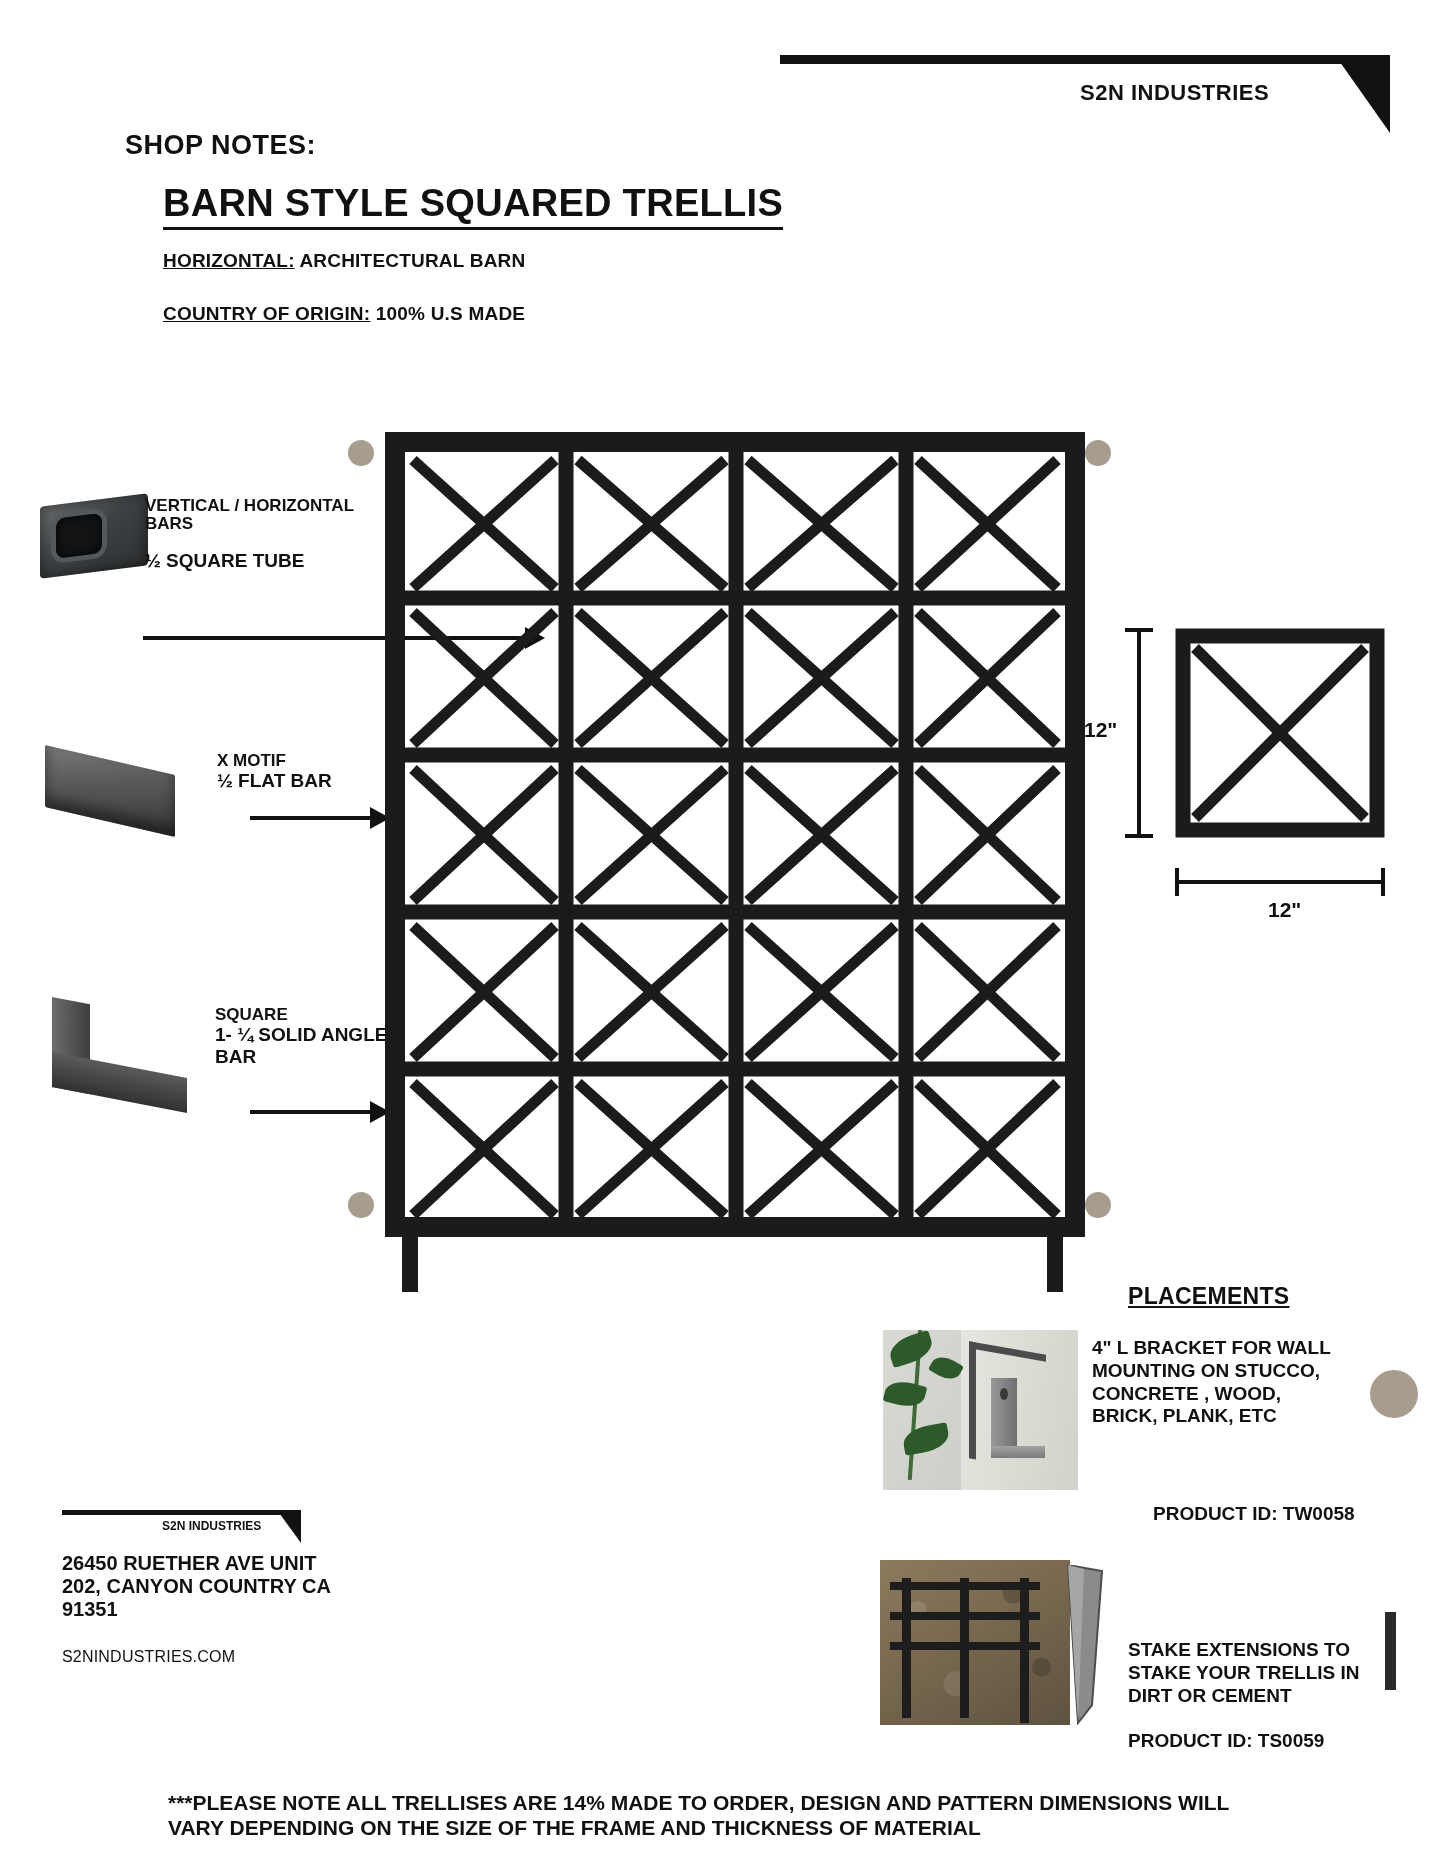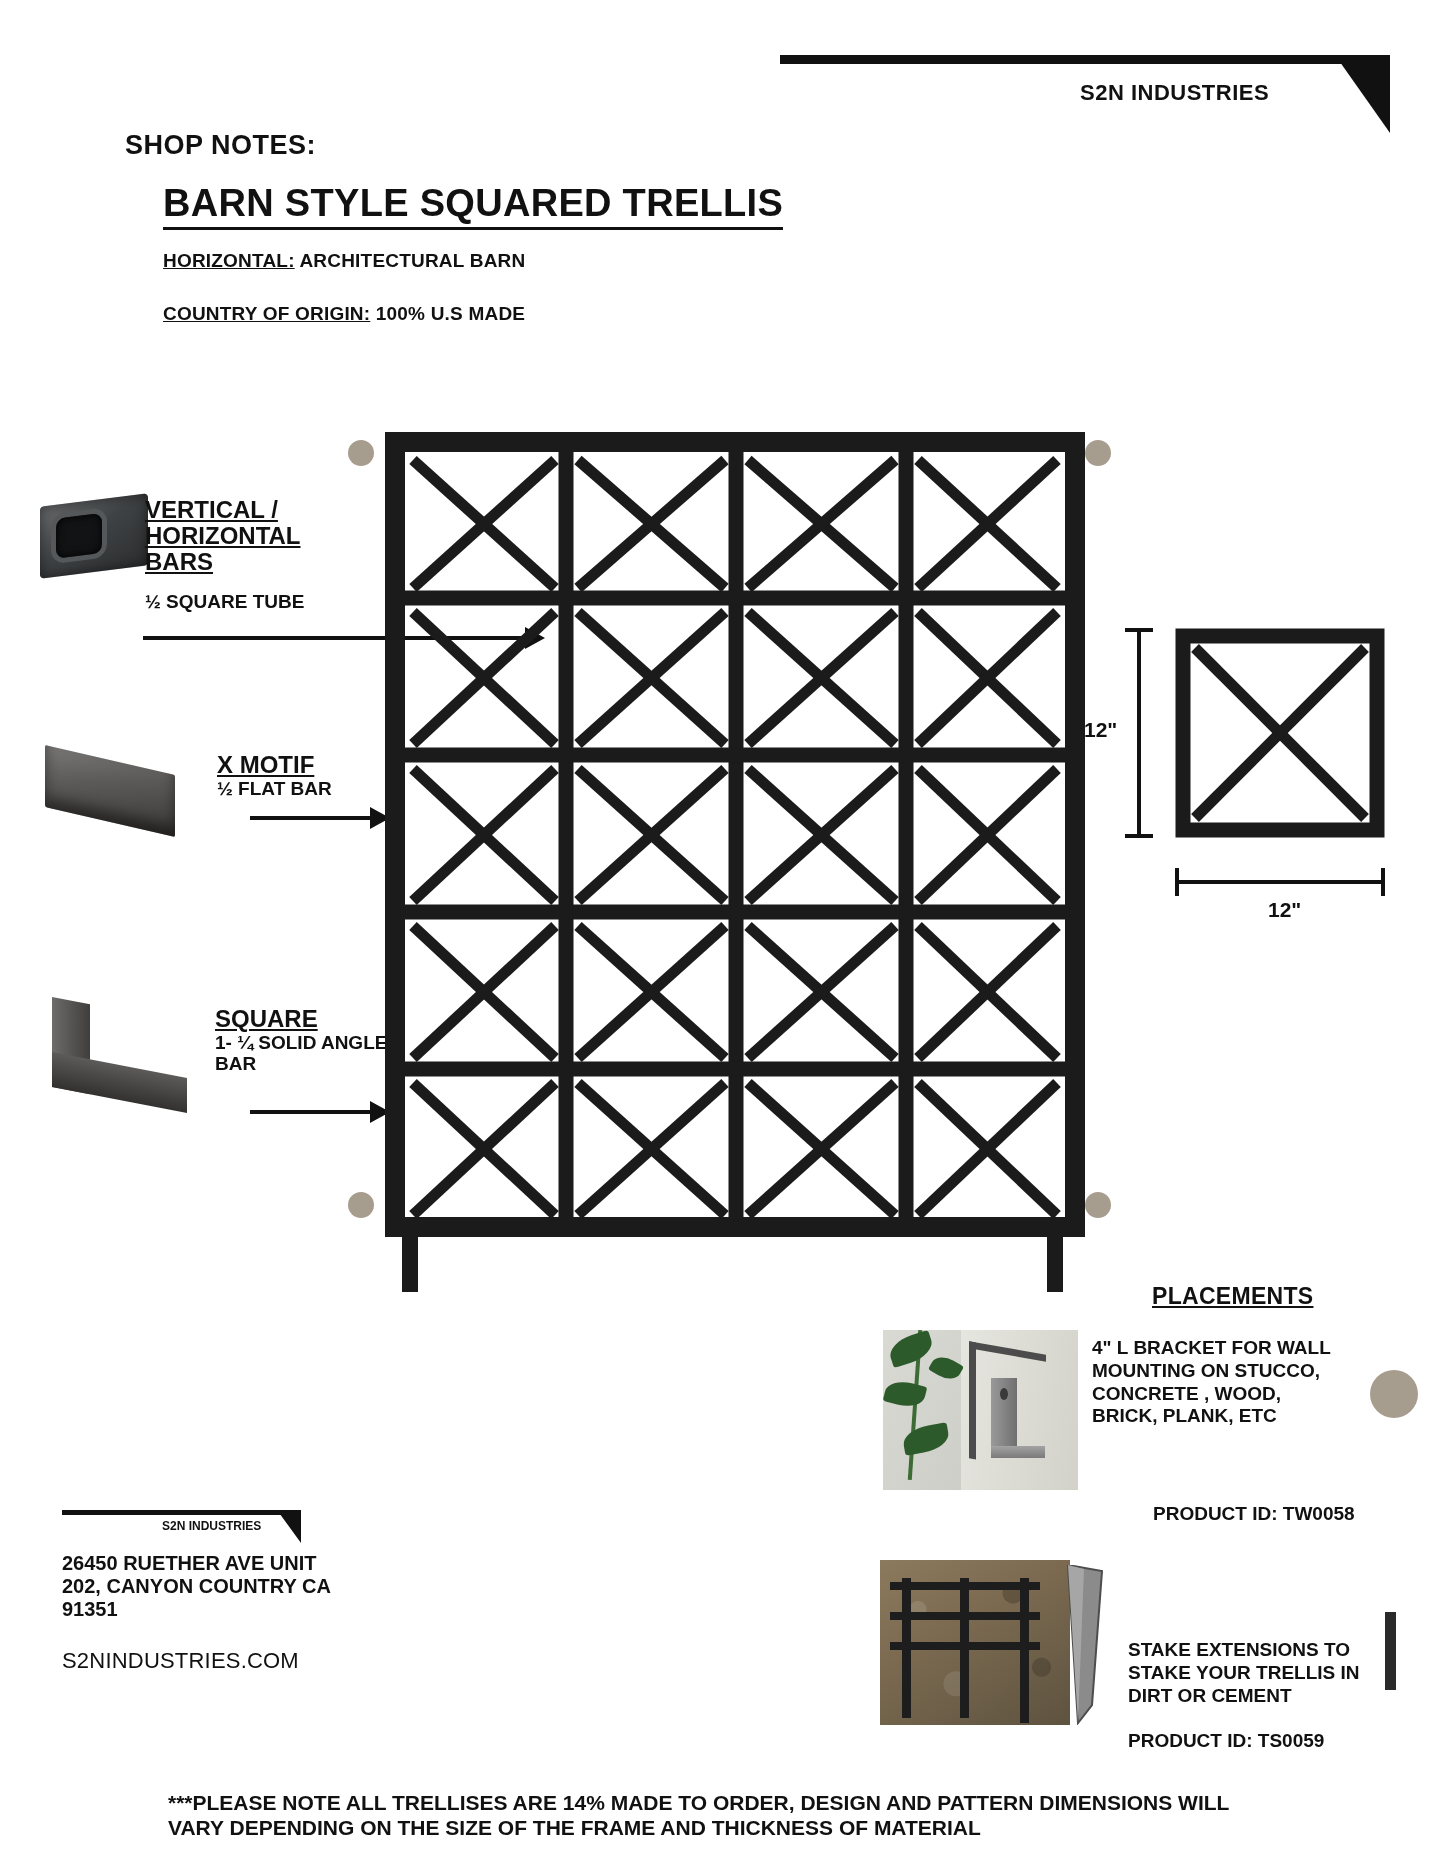--- a/index.html
+++ b/index.html
@@ -49,22 +49,21 @@
   }
   .spec-line {
     font-size: 19px; font-weight: bold; letter-spacing: 0.2px;
   }
   .spec-line .key { text-decoration: underline; }
   #materials-line { left: 163px; top: 250px; }
   #origin-line { left: 163px; top: 303px; }
 
   
   .callout-title {
-    font-size: 24px; font-weight: bold; line-height: 1.08;
-    text-decoration: underline;
+    font-size: 17px; font-weight: bold; line-height: 1.08;
   }
   .callout-sub {
     font-size: 19px; font-weight: bold; line-height: 1.12;
   }
 
   #callout-bars { left: 145px; top: 497px; width: 210px; }
   #callout-bars .callout-sub { margin-top: 16px; }
   #callout-x { left: 217px; top: 752px; width: 200px; }
   #callout-frame { left: 215px; top: 1006px; width: 200px; }
 
@@ -149,21 +148,21 @@
   #dim-v-label { left: 1084px; top: 718px; font-size: 21px; font-weight: bold; }
 
   #dim-h { left: 1175px; top: 862px; width: 210px; height: 40px; }
   #dim-h .line { position: absolute; left: 0; top: 18px; width: 210px; height: 4px; background: #111; }
   #dim-h .cap-l { position: absolute; left: 0; top: 6px; width: 4px; height: 28px; background: #111; }
   #dim-h .cap-r { position: absolute; left: 206px; top: 6px; width: 4px; height: 28px; background: #111; }
   #dim-h-label { left: 1268px; top: 898px; font-size: 21px; font-weight: bold; }
 
   
   #placements-title {
-    left: 1152px; top: 1283px;
+    left: 1128px; top: 1283px;
     font-size: 23px; font-weight: bold; text-decoration: underline;
     letter-spacing: 0.3px;
   }
   #photo-bracket {
     left: 883px; top: 1330px; width: 195px; height: 160px;
     background: linear-gradient(120deg,#d9dad4 0%, #cfd0c9 50%, #c6c7c0 100%);
     overflow: hidden;
   }
   #photo-bracket .leaf {
     position: absolute; background: #2d5a2b; border-radius: 60% 10% 60% 10%;
@@ -256,21 +255,21 @@
   #brand-bottom .brand-text {
     position: absolute; left: 100px; top: 9px;
     font-size: 12px; font-weight: bold;
   }
   #address {
     left: 62px; top: 1552px; width: 280px;
     font-size: 20px; font-weight: bold; line-height: 1.15;
   }
   #website {
     left: 62px; top: 1648px;
-    font-size: 22px; letter-spacing: 0.2px;
+    font-size: 16px; letter-spacing: 0.2px;
   }
   #disclaimer {
     left: 168px; top: 1790px; width: 1100px;
     font-size: 21px; font-weight: bold; line-height: 1.2;
   }
 </style>
 </head>
 <body>
 
 <div class="abs" id="brand-top">

